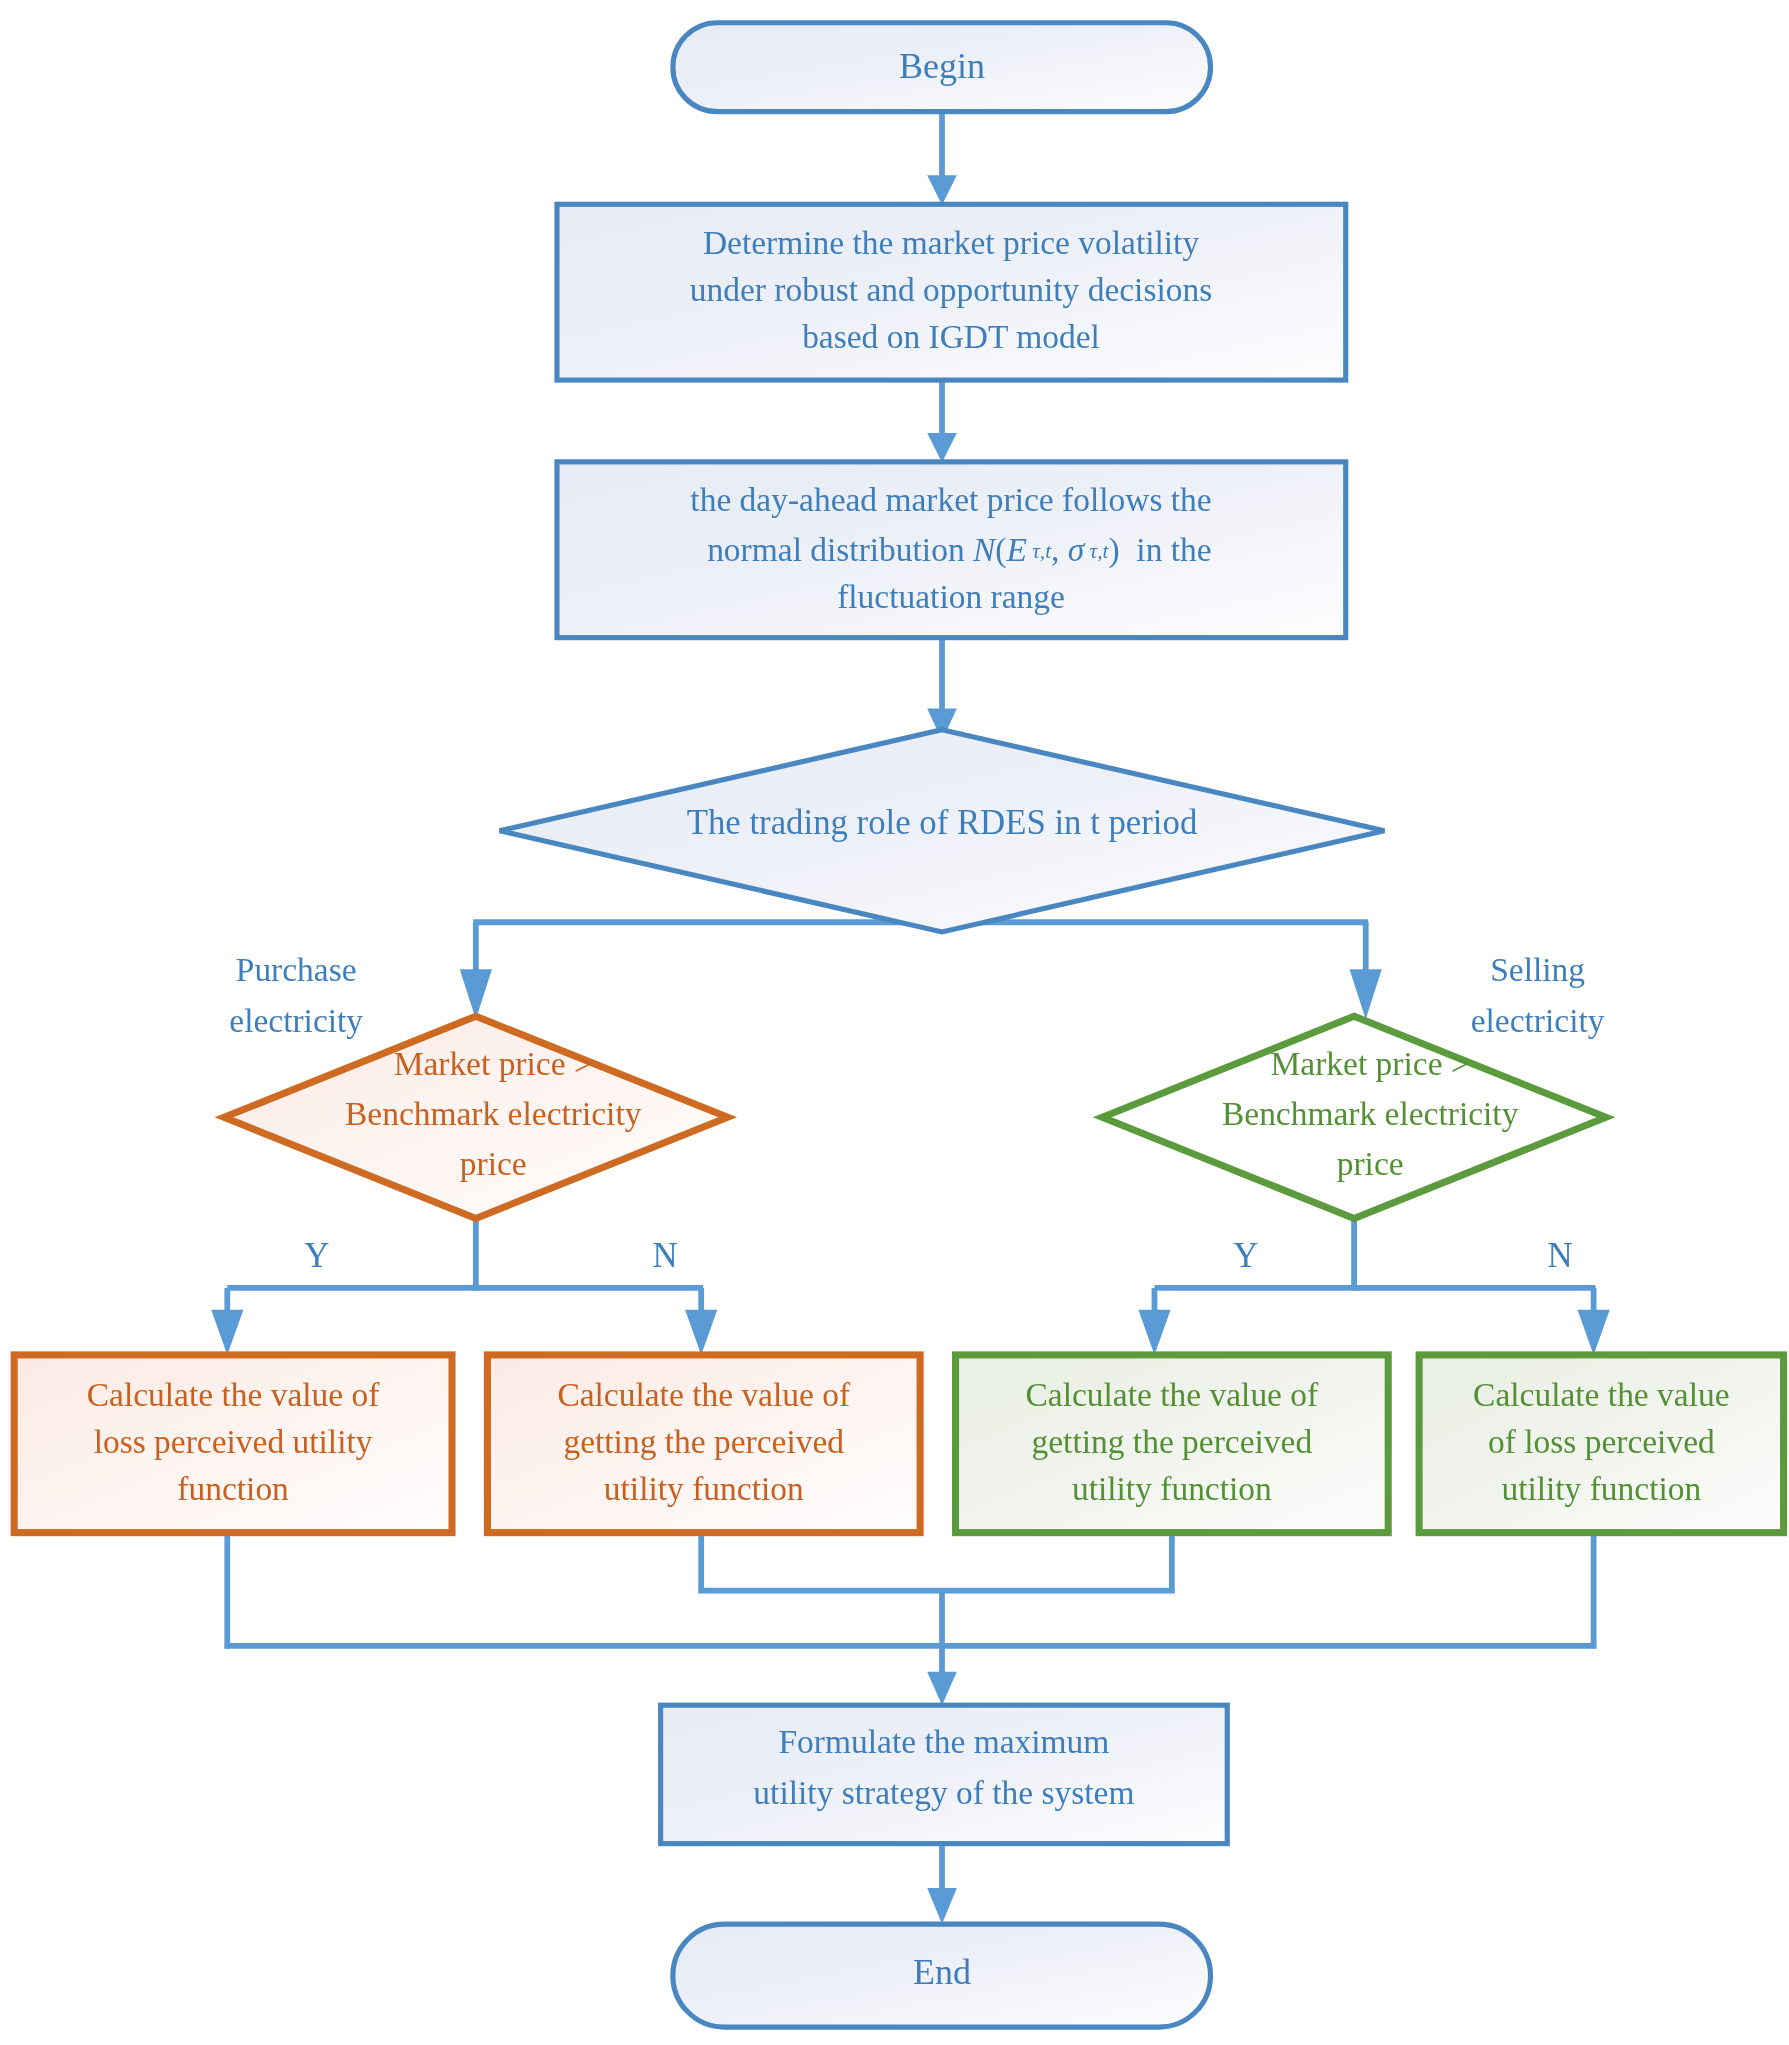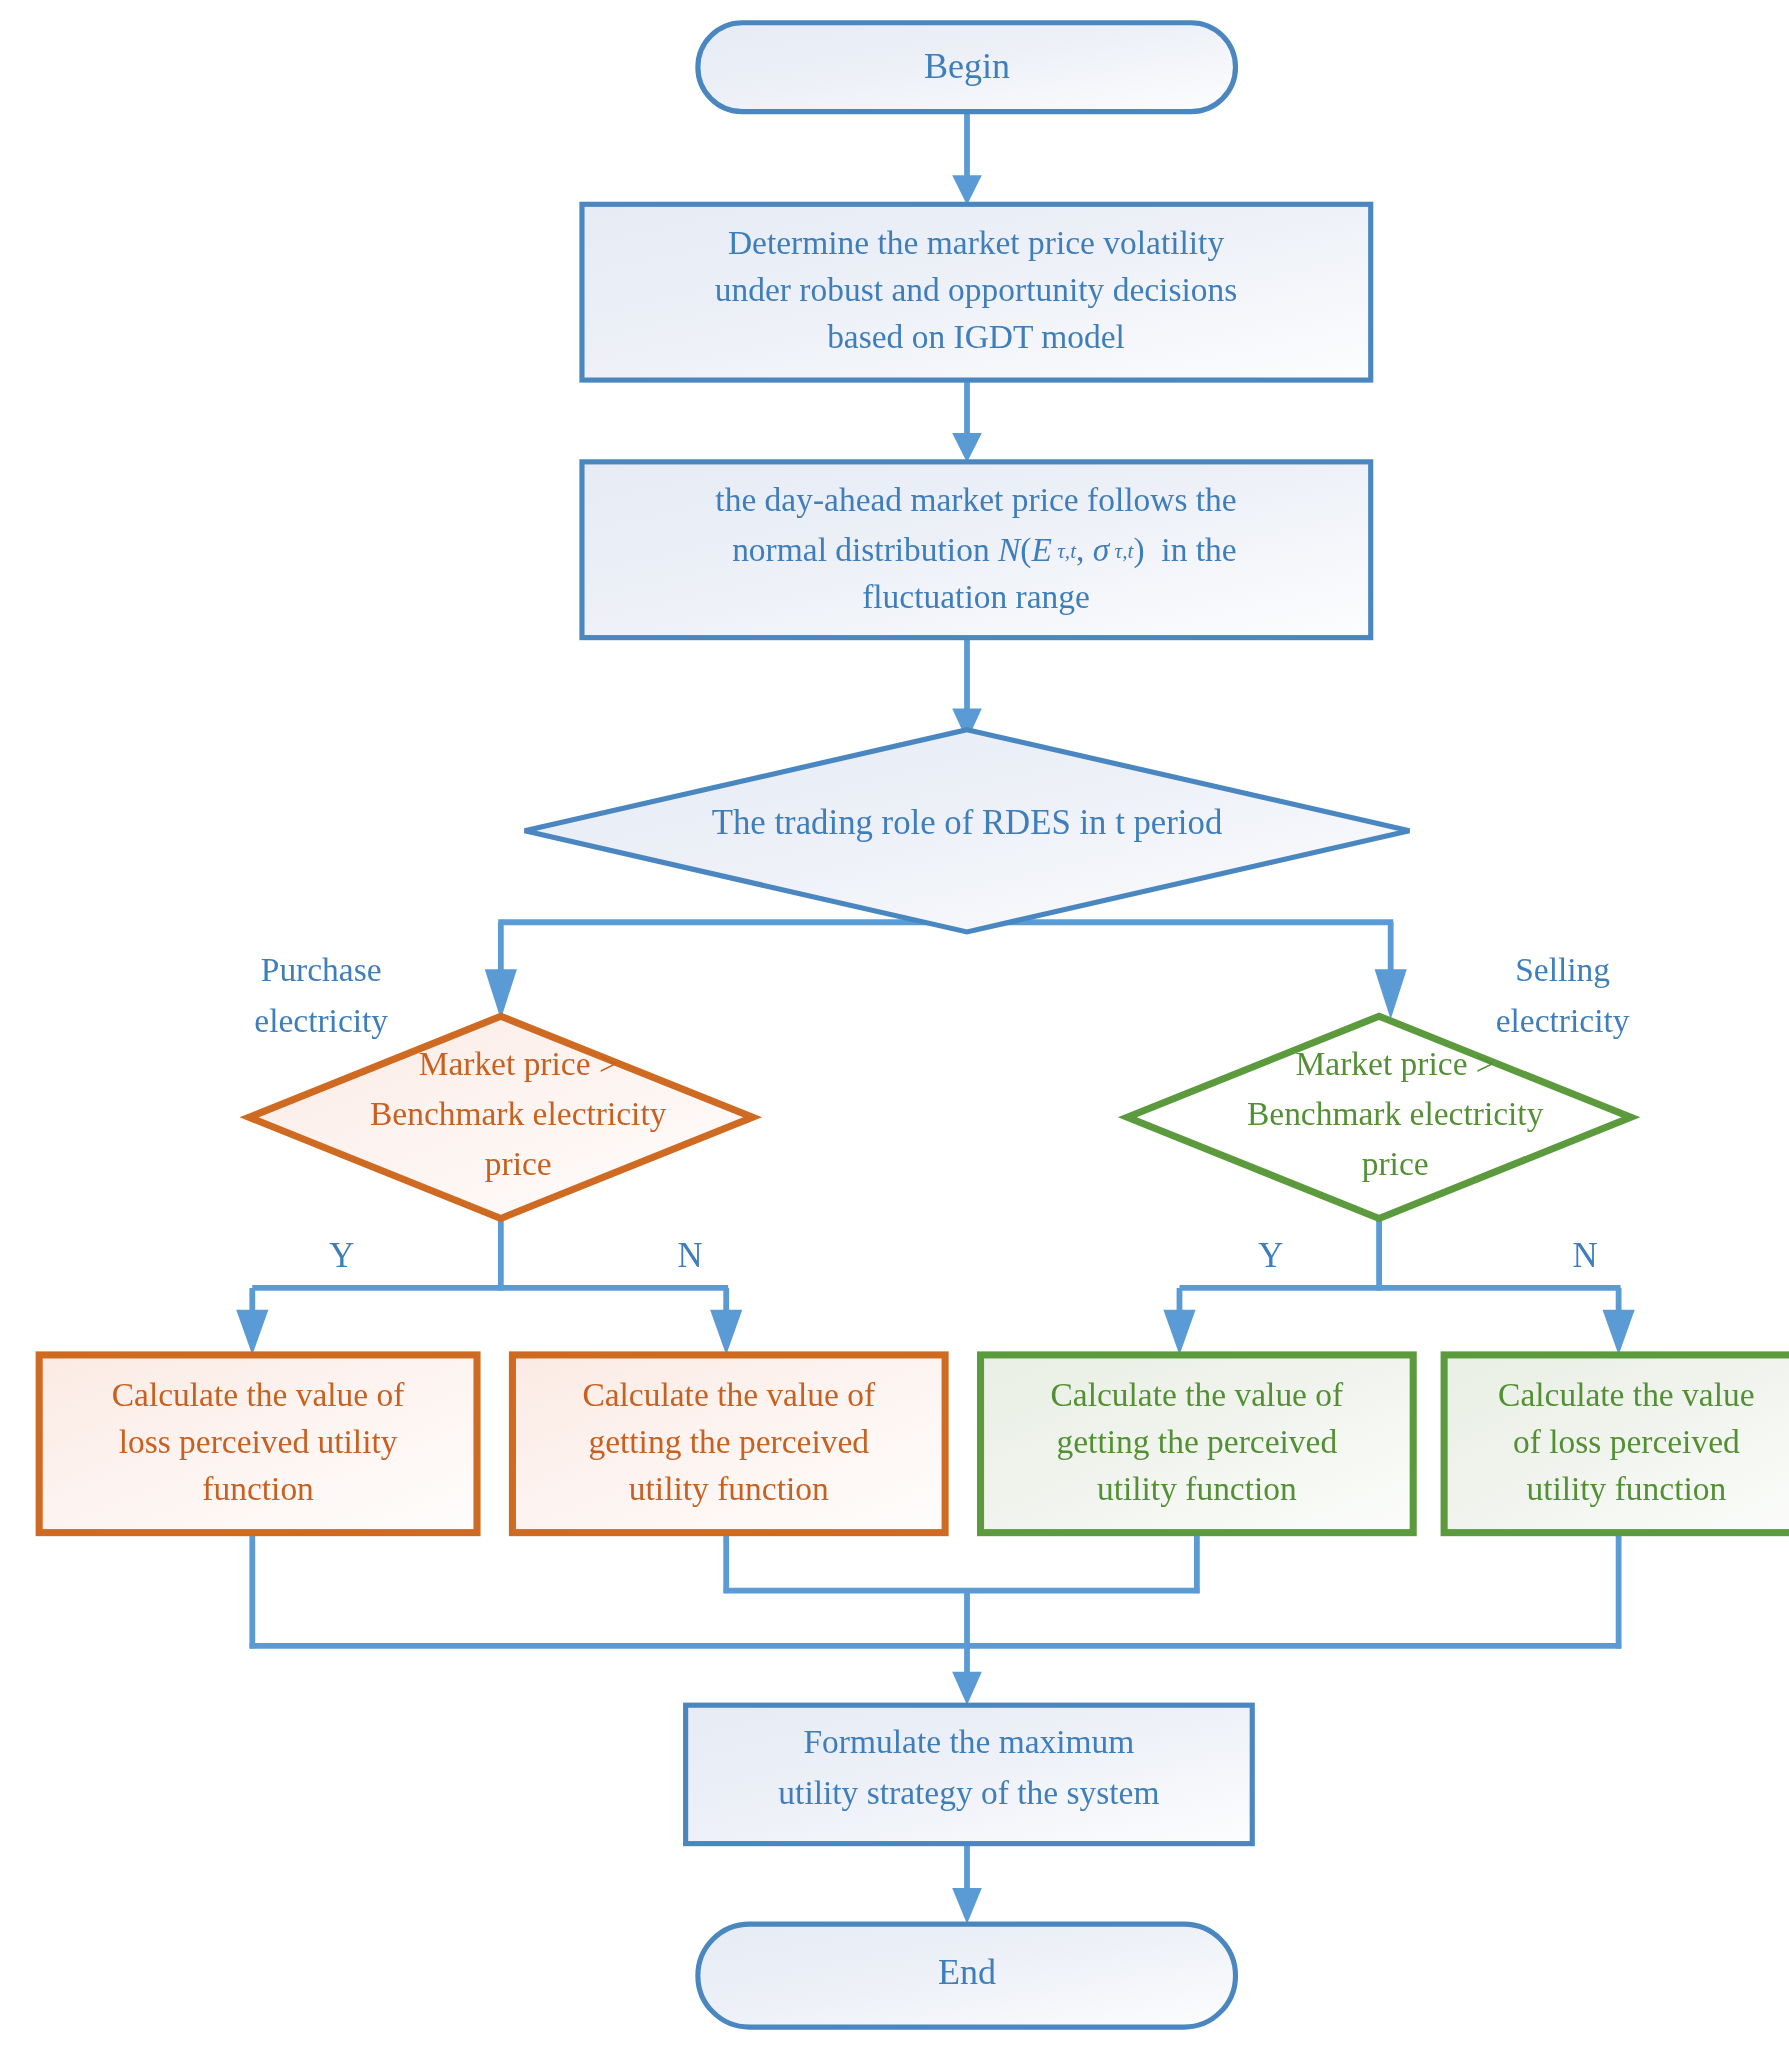--- a/index.html
+++ b/index.html
@@ -12,21 +12,20 @@
     width: 1790px;
     height: 2046px;
     overflow: hidden;
     font-family: "Liberation Serif", "DejaVu Serif", serif;
   }
   #flowchart-root {
     position: relative;
     width: 1747px;
     height: 2046px;
     background: #ffffff;
-    padding-left: 25px;
   }
   svg#chart-svg {
     display: block;
     width: 1790px;
     height: 2046px;
   }
   .node-label {
     font-family: "Liberation Serif", "DejaVu Serif", serif;
     text-anchor: middle;
     dominant-baseline: middle;

